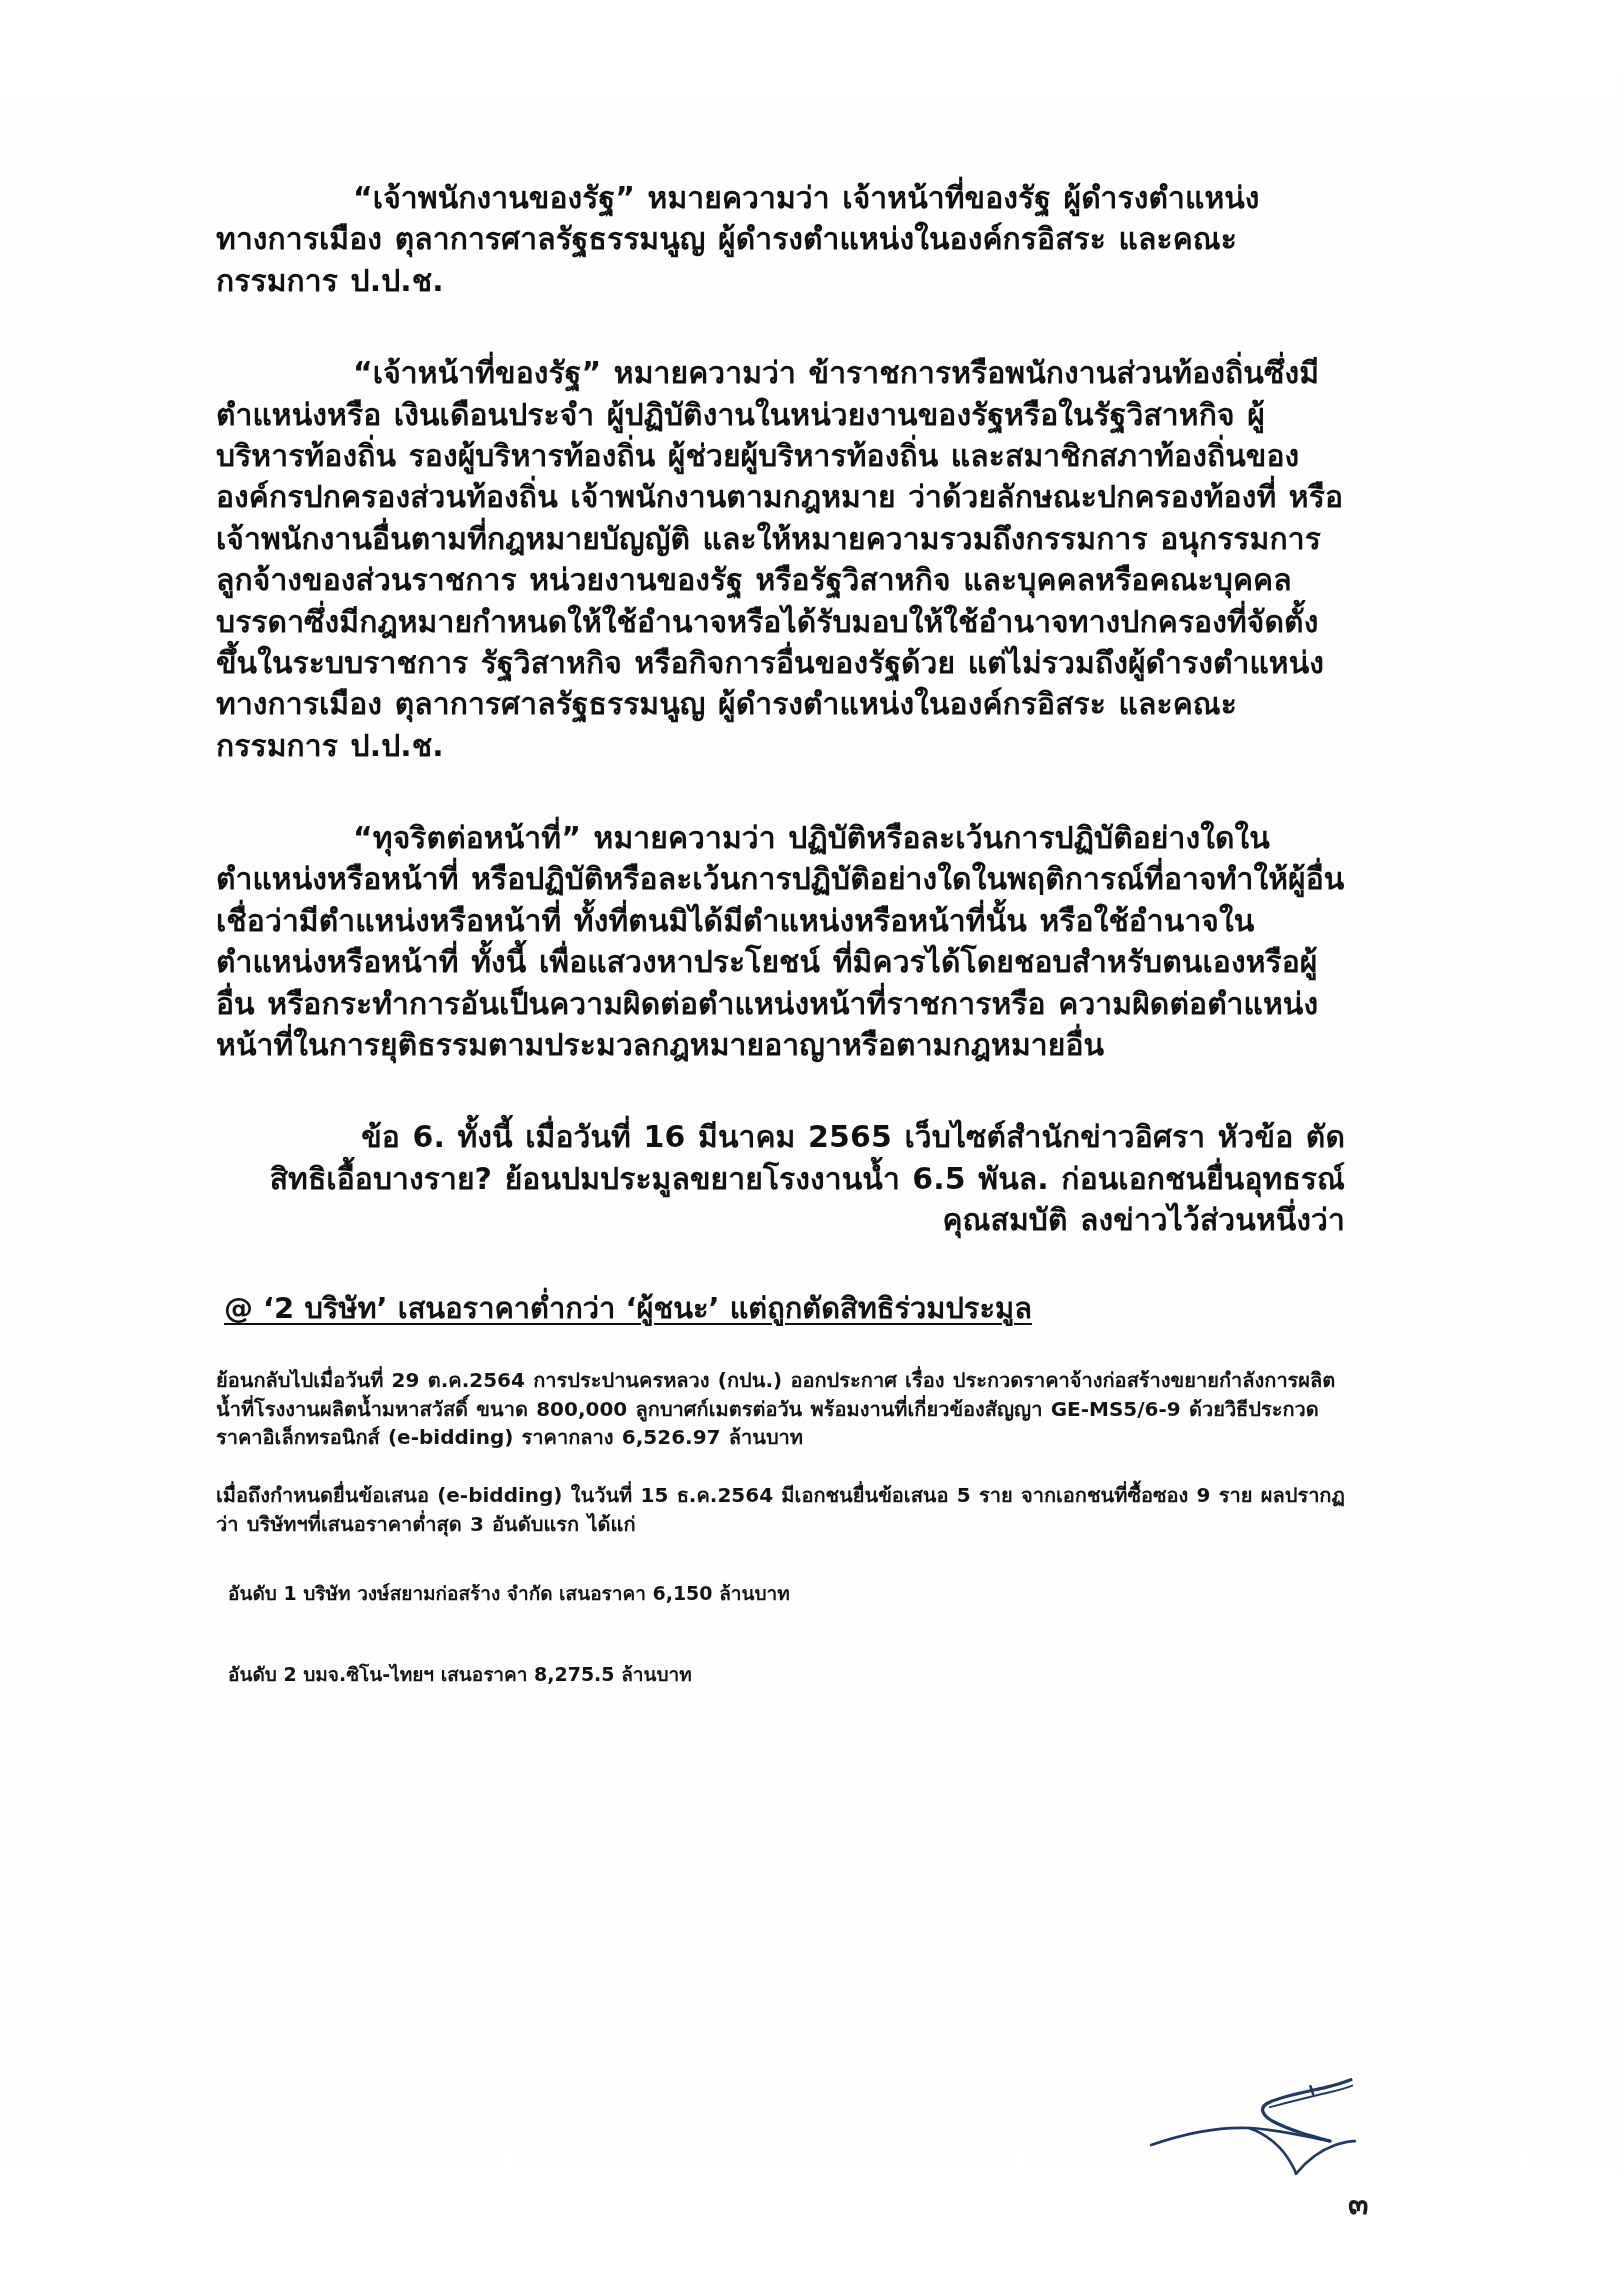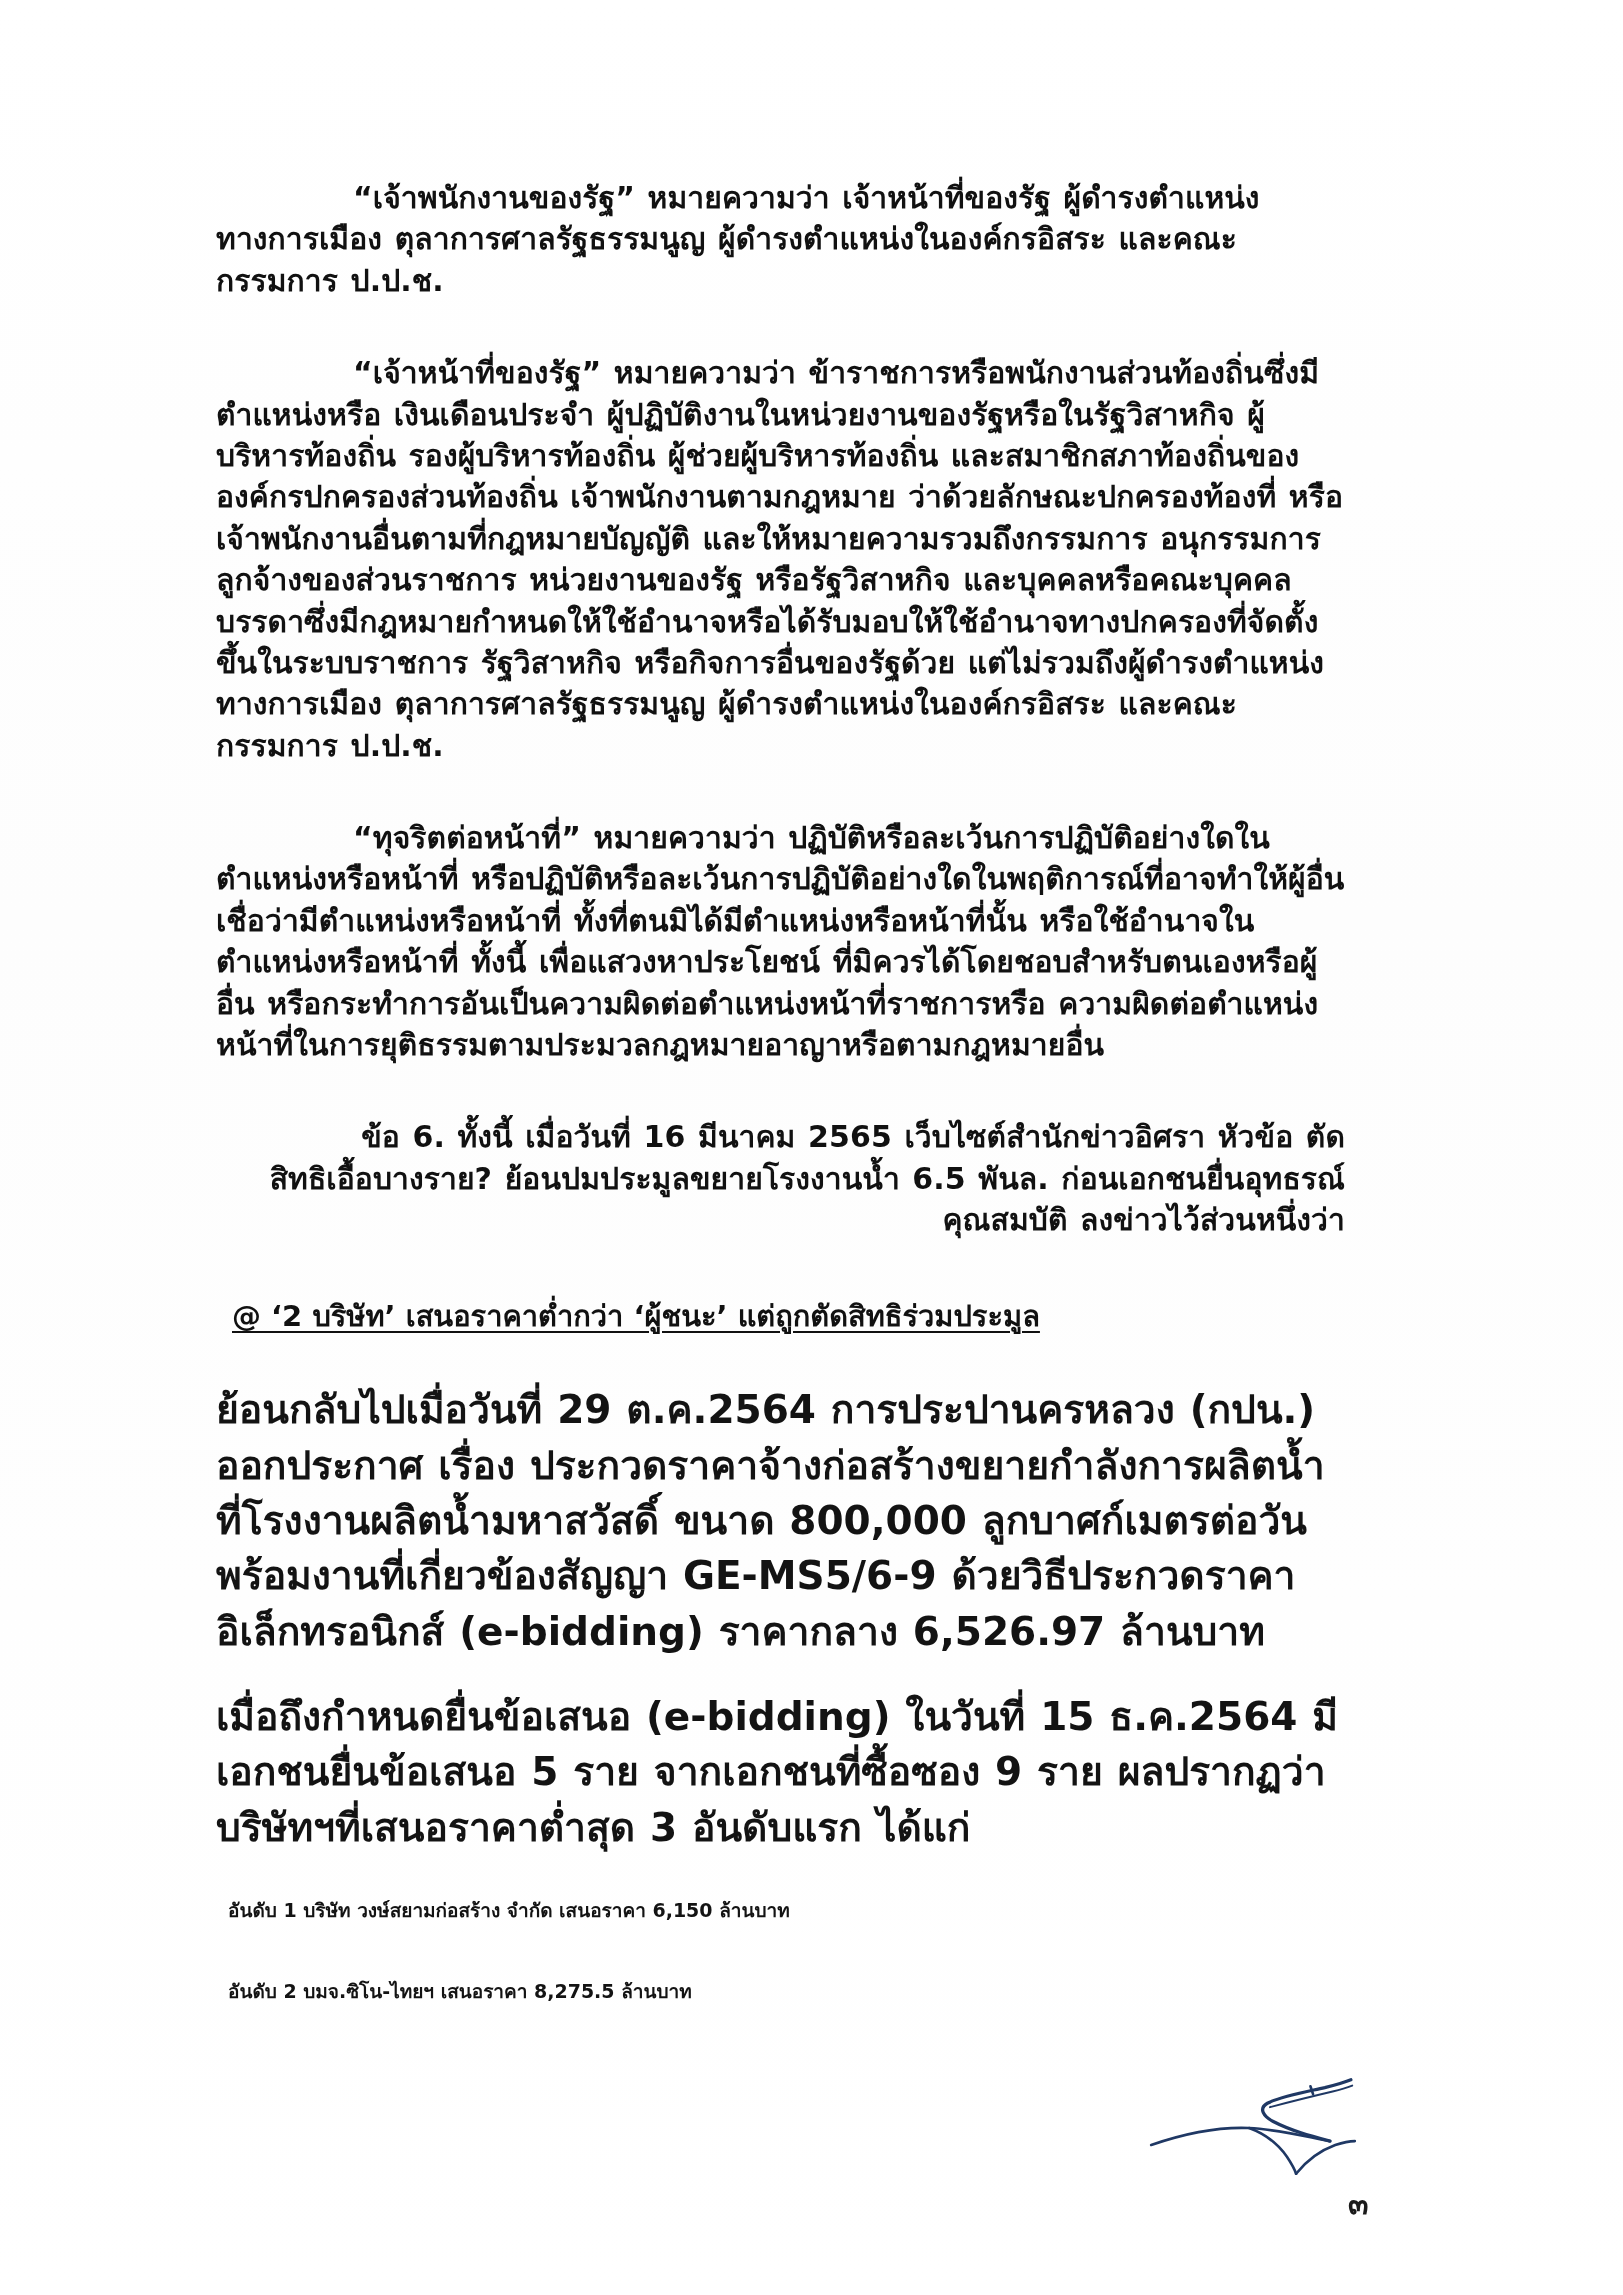--- a/index.html
+++ b/index.html
@@ -56,24 +56,24 @@
     text-align: right;
   }
   .heading-underline {
     font-size: 29px;
     line-height: 1.4;
     font-weight: 800;
     color: #111111;
     text-decoration: underline;
     text-underline-offset: 5.2px;
     text-decoration-thickness: 2px;
-    margin: 16px;
+    margin: 8px;
   }
   .news {
-    font-size: 39px;
+    font-size: 20px;
     line-height: 1.42;
     font-weight: 600;
     color: #131313;
     margin: 0;
     word-spacing: 1.3px;
   }
   .rank-line {
     font-size: 19px;
     line-height: 1.42;
     font-weight: 600;

